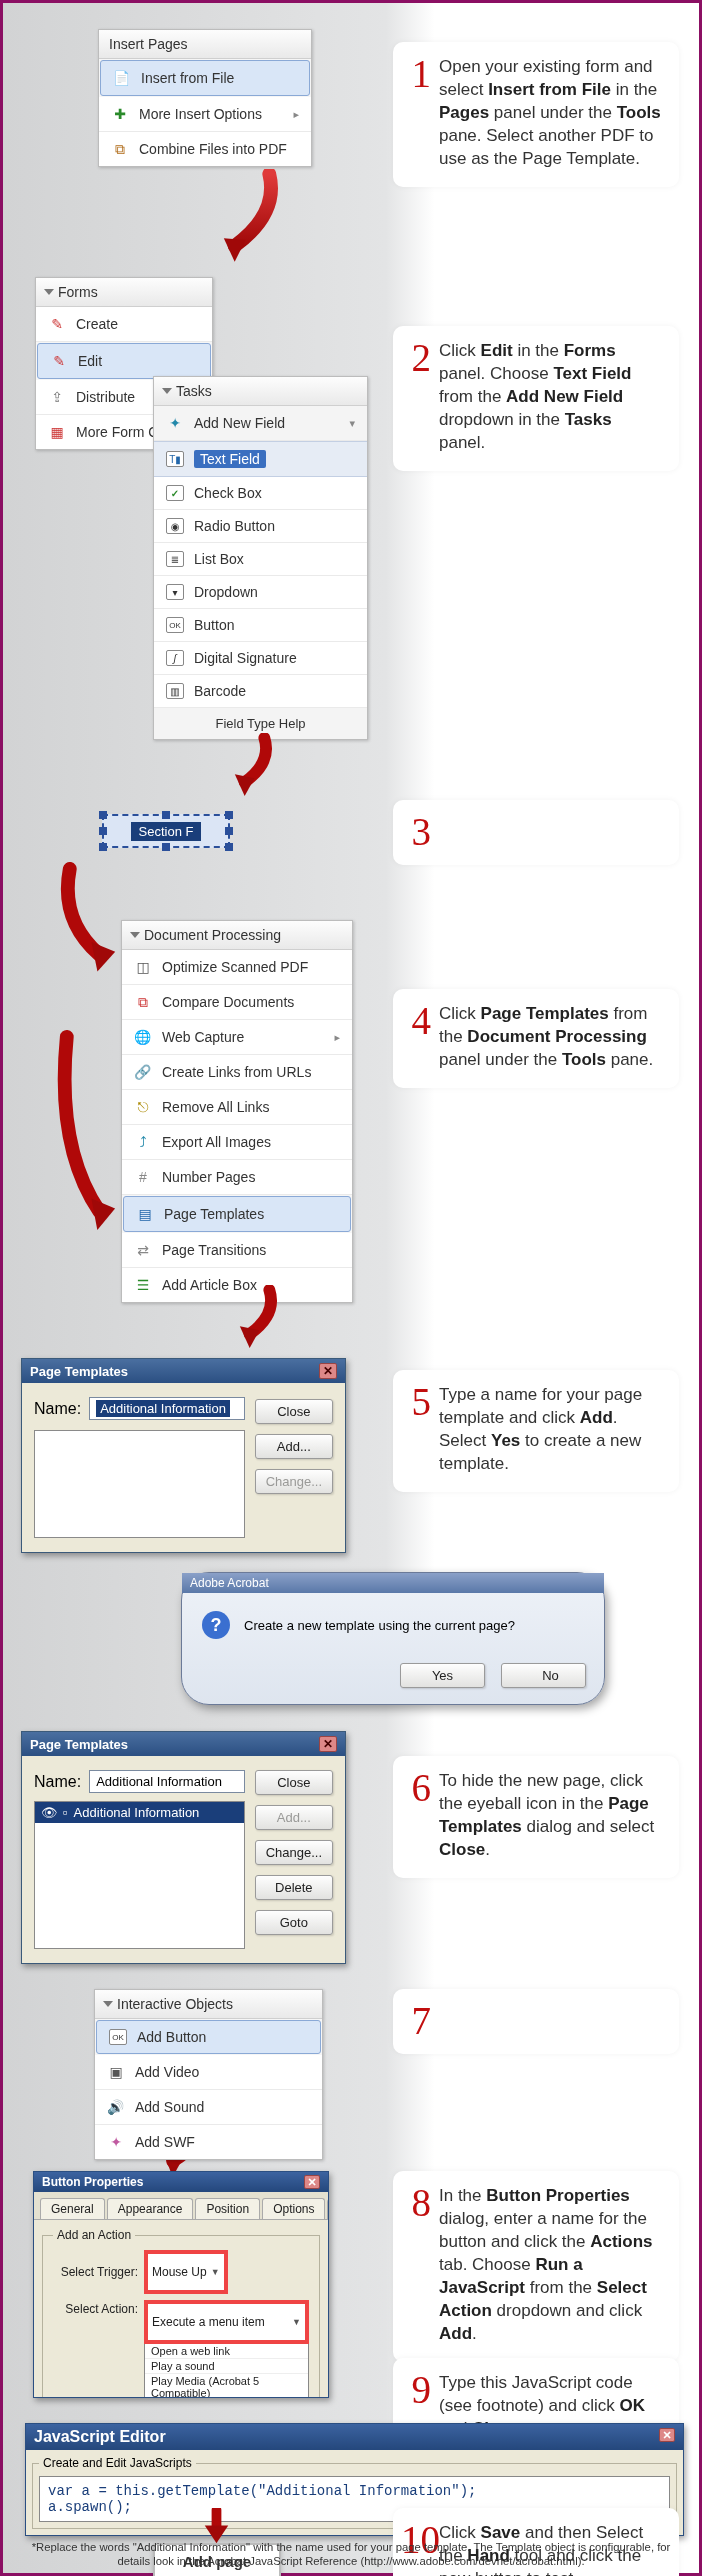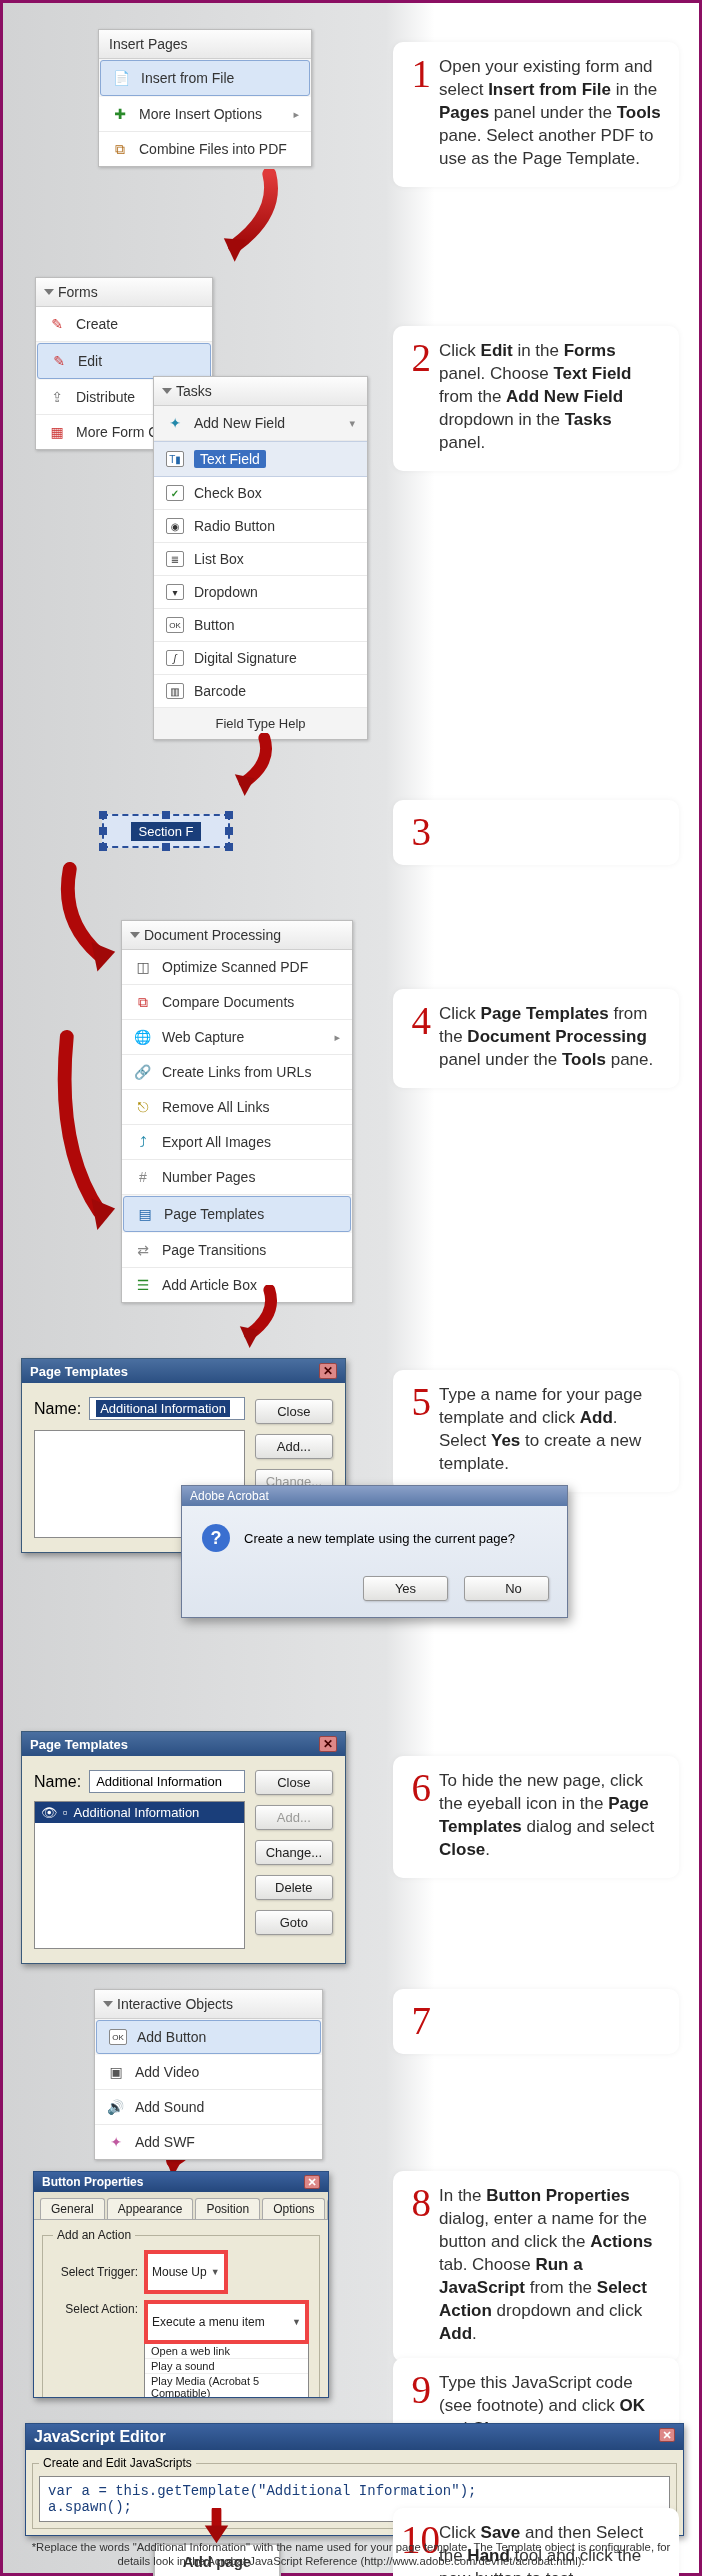--- a/index.html
+++ b/index.html
@@ -408,21 +408,21 @@
         <span class="dlg-btn dis" data-name="change-button">Change...</span>
       </div>
     </div>
   </div>
 
   <div class="instr" style="top:1367px;" data-name="step-5">
     <div class="n" data-name="step-number">5</div>
     <div data-name="step-text">Type a name for your page template and click <b>Add</b>. Select <b>Yes</b> to create a new template.</div>
   </div>
 
-  <div class="confirm" style="position:absolute;left:178px;top:1482px;width:387px;" data-name="confirm-dialog">
+  <div class="confirm" style="position:absolute;left:178px;top:1569px;width:424px;border-radius:28px;" data-name="confirm-dialog">
     <div class="confirm-title" data-name="confirm-title">Adobe Acrobat</div>
     <div class="confirm-body">
       <div class="q-ico" data-name="question-icon">?</div>
       <div data-name="confirm-message">Create a new template using the current page?</div>
     </div>
     <div class="confirm-btns">
       <span class="dlg-btn" style="min-width:85px;" data-name="yes-button">Yes</span>
       <span class="dlg-btn" style="min-width:85px;padding-left:24px;" data-name="no-button">No</span>
     </div>
   </div>

